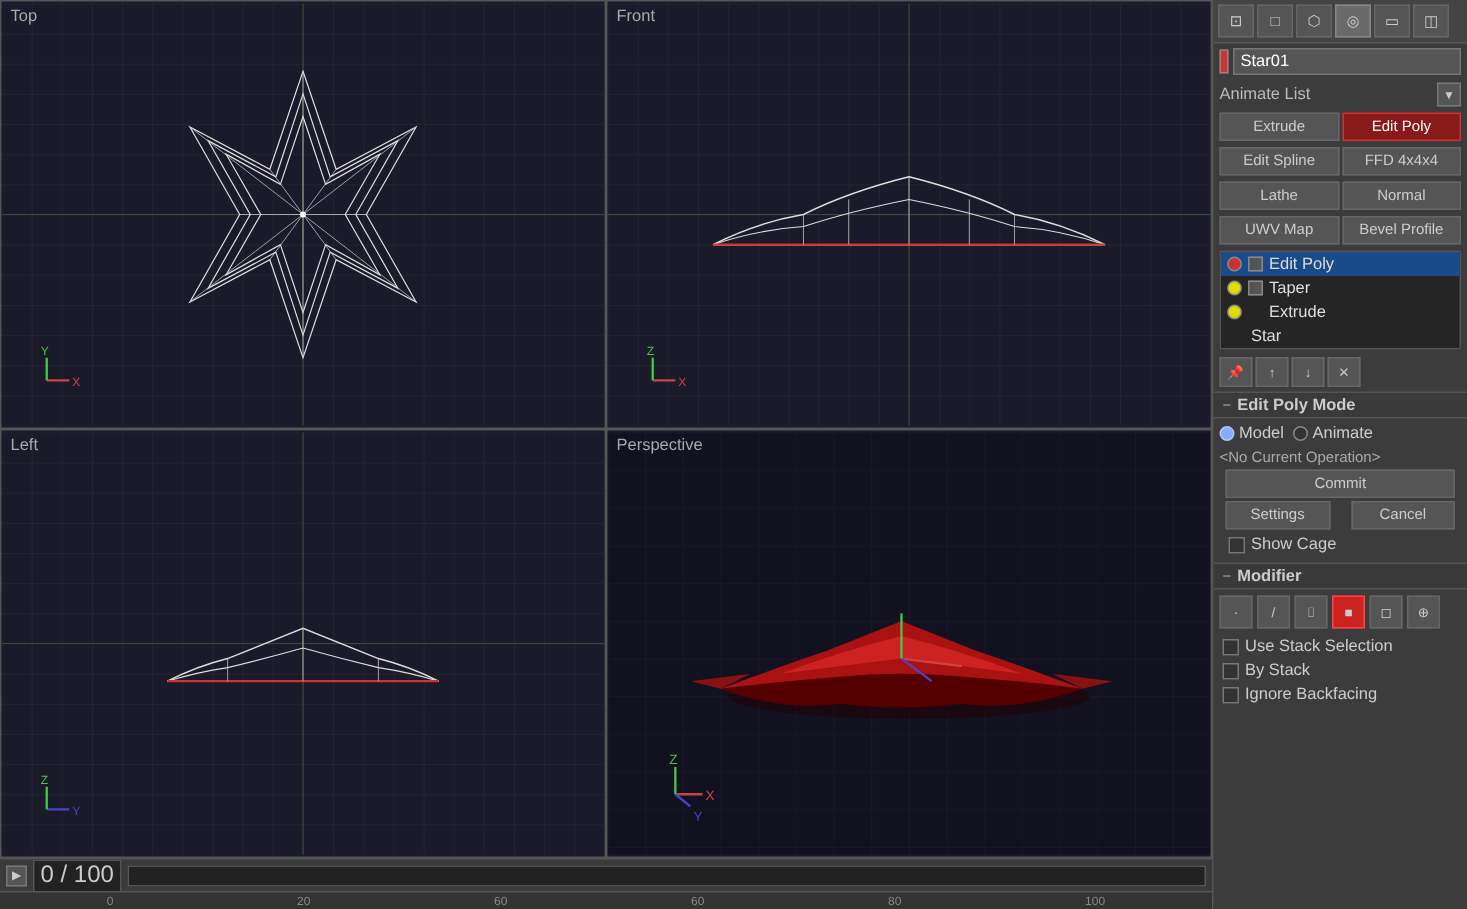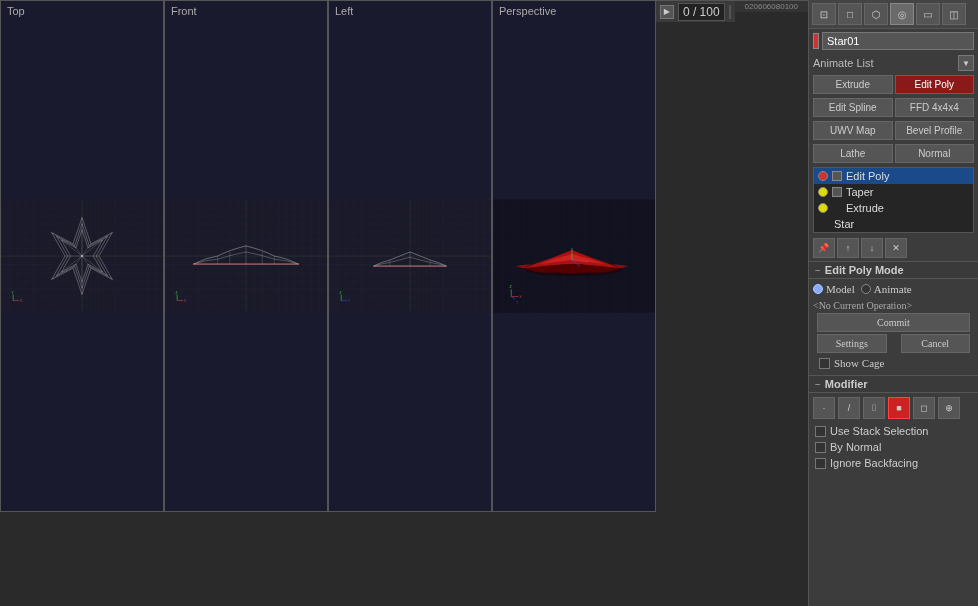--- a/index.html
+++ b/index.html
@@ -10,23 +10,23 @@
       font-family: Arial, sans-serif;
       font-size: 11px;
       color: #ccc;
       overflow: hidden;
       display: flex;
     }
 
     
     .viewport-area {
       width: 808px;
-      height: 512px;
-      display: flex;
-      flex-direction: row;
+      height: 606px;
+      display: flex;
+      flex-direction: column;
       flex-shrink: 0;
     }
 
     .viewport-row {
       display: flex;
       flex: 1;
     }
 
     .viewport {
       position: relative;
@@ -64,21 +64,21 @@
       border: 1px solid #777;
       color: #ccc;
       font-size: 8px;
       display: flex;
       align-items: center;
       justify-content: center;
       cursor: pointer;
     }
 
     .timeline-counter {
-      font-size: 12px;
+      font-size: 16px;
       color: #ccc;
       background: #222;
       border: 1px solid #555;
       padding: 1px 4px;
     }
 
     .timeline-track {
       flex: 1;
       height: 14px;
       background: #222;
@@ -255,21 +255,20 @@
 
     .section-title {
       font-size: 11px;
       color: #ccc;
       font-weight: bold;
     }
 
     
     .mode-section {
       padding: 4px;
-      font-family: Liberation Serif, serif;
     }
 
     .radio-row {
       display: flex;
       gap: 6px;
       align-items: center;
       margin-bottom: 3px;
     }
 
     .radio-item {
@@ -645,27 +644,27 @@
       <div class="panel-btn">Extrude</div>
       <div class="panel-btn active">Edit Poly</div>
     </div>
 
     <div class="button-grid">
       <div class="panel-btn">Edit Spline</div>
       <div class="panel-btn">FFD 4x4x4</div>
     </div>
 
     <div class="button-grid">
+      <div class="panel-btn">Lathe</div>
+      <div class="panel-btn">Normal</div>
+    </div>
+
+    <div class="button-grid">
       <div class="panel-btn">UWV Map</div>
       <div class="panel-btn">Bevel Profile</div>
-    </div>
-
-    <div class="button-grid">
-      <div class="panel-btn">Lathe</div>
-      <div class="panel-btn">Normal</div>
     </div>
 
     <div class="modifier-stack">
       <div class="stack-item selected">
         <div class="stack-bulb red"></div>
         <div class="stack-box"></div>
         <span class="stack-label">Edit Poly</span>
       </div>
       <div class="stack-item">
         <div class="stack-bulb on"></div>
@@ -727,20 +726,20 @@
       <div class="sel-icon active" title="Polygon">■</div>
       <div class="sel-icon" title="Element">◻</div>
       <div class="sel-icon">⊕</div>
     </div>
     <div class="show-cage-row">
       <div class="checkbox"></div>
       <span>Use Stack Selection</span>
     </div>
     <div class="show-cage-row">
       <div class="checkbox"></div>
-      <span>By Normal</span>
+      <span>By Stack</span>
     </div>
     <div class="show-cage-row">
       <div class="checkbox"></div>
       <span>Ignore Backfacing</span>
     </div>
   </div>
 </div>
 
 </body></html>

